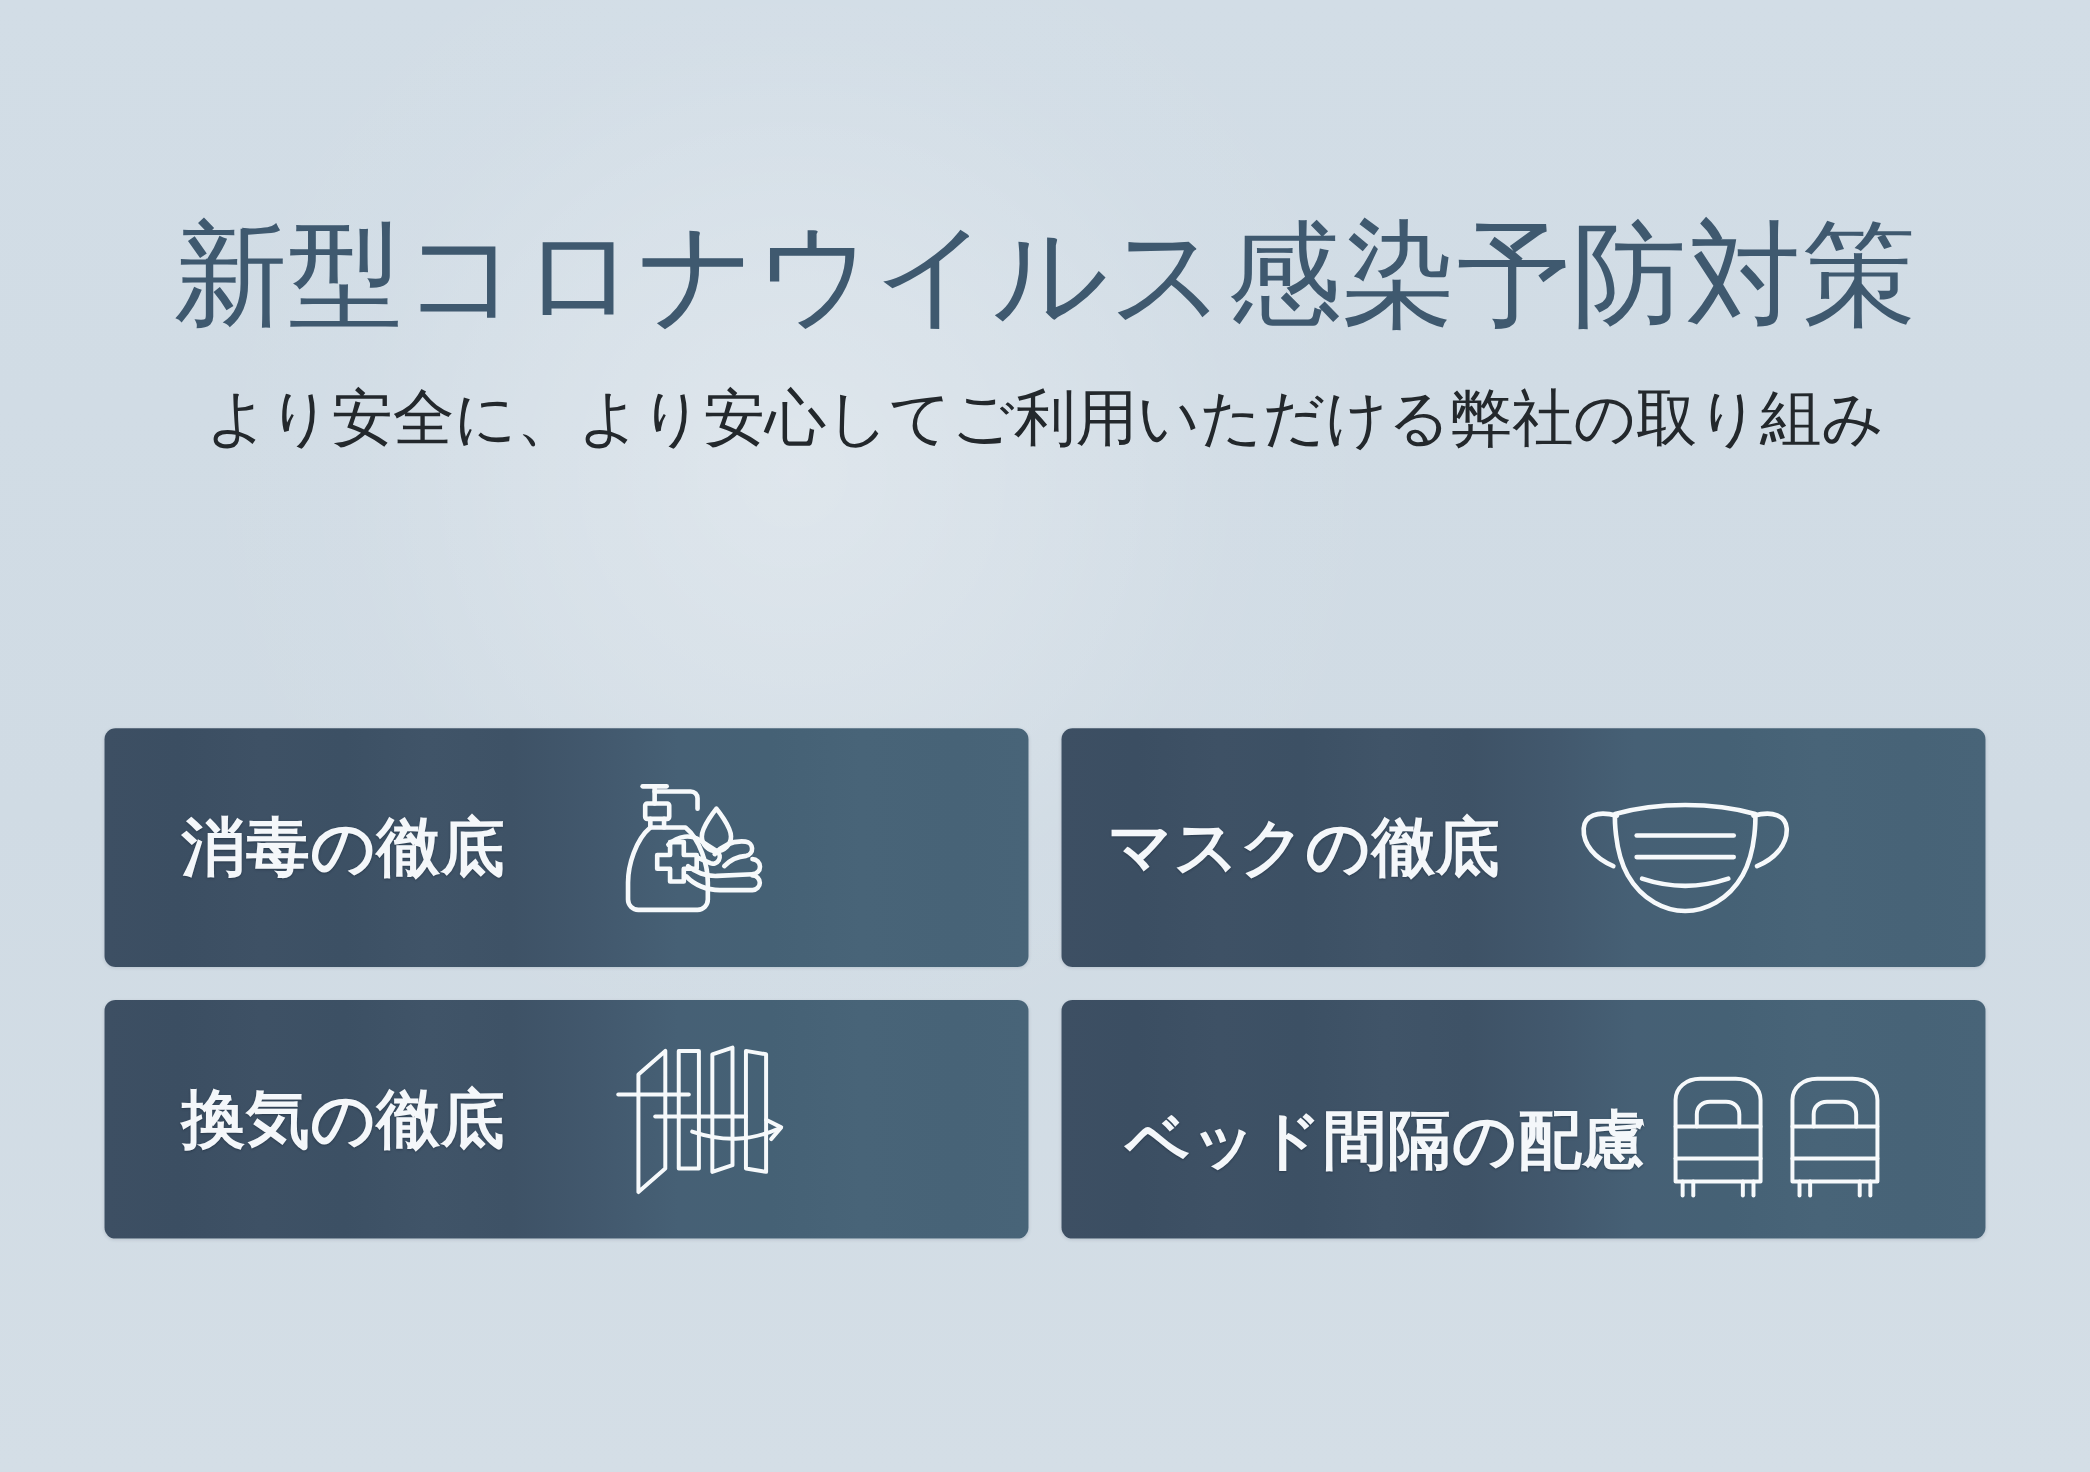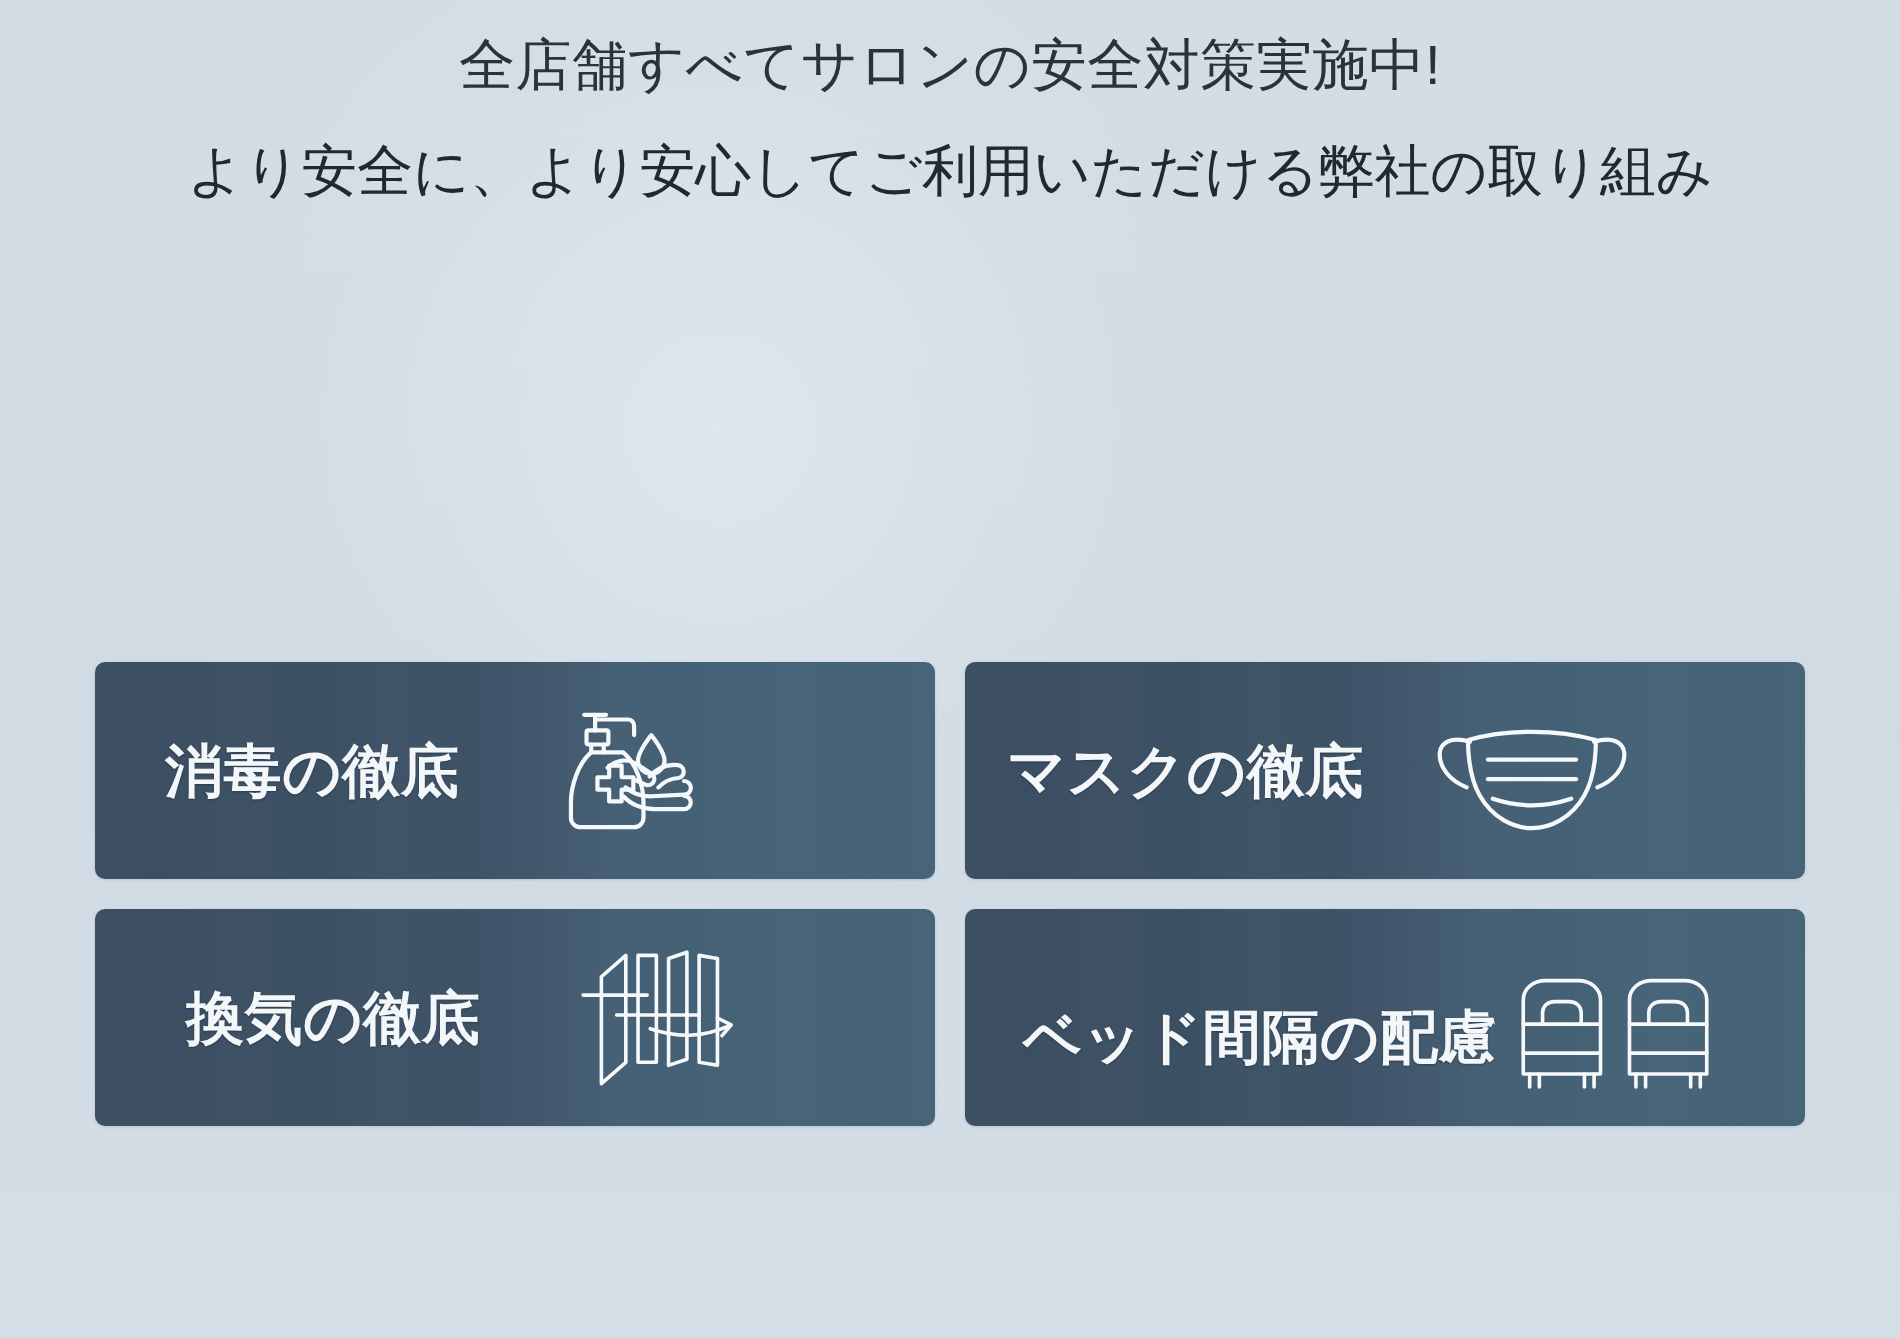--- a/index.html
+++ b/index.html
@@ -137,42 +137,42 @@
     flex: 0 0 auto;
   }
 
   
   .card--disinfect  .card-inner { padding-left: 70px; }
   .card--disinfect  .card-icon  { margin-left: 94px; }
 
   .card--mask       .card-inner { padding-left: 42px; }
   .card--mask       .card-icon  { margin-left: 70px; }
 
-  .card--vent       .card-inner { padding-left: 91px; }
+  .card--vent       .card-inner { padding-left: 70px; }
   .card--vent       .card-icon  { margin-left: 100px; }
 
   .card--beds       .card-inner { padding-left: 58px; margin-top: 38px; }
   .card--beds       .card-icon  { margin-left: 18px; }
 
   .icon-svg { display: block; }
   .icon-svg path,
   .icon-svg line,
   .icon-svg rect,
   .icon-svg polyline,
   .icon-svg polygon {
     vector-effect: non-scaling-stroke;
   }
 </style>
 </head>
 <body>
 
 <div class="stage">
 
   <div class="headings">
-    <p class="sub-line-1">全店舗すべてサロンの安全対策実施中!</p>
+    <h1 class="main-title">新型コロナウイルス感染予防対策</h1>
     <p class="sub-line-2">より安全に、より安心してご利用いただける弊社の取り組み</p>
   </div>
 
   <div class="card-grid">
 
     <div class="card card--disinfect">
       <div class="card-inner">
         <span class="card-label">消毒の徹底</span>
         <span class="card-icon">
           <svg class="icon-svg" width="156" height="156" viewBox="0 0 100 100" fill="none" stroke="#f6f9fb" stroke-width="4.2" stroke-linecap="round" stroke-linejoin="round">

